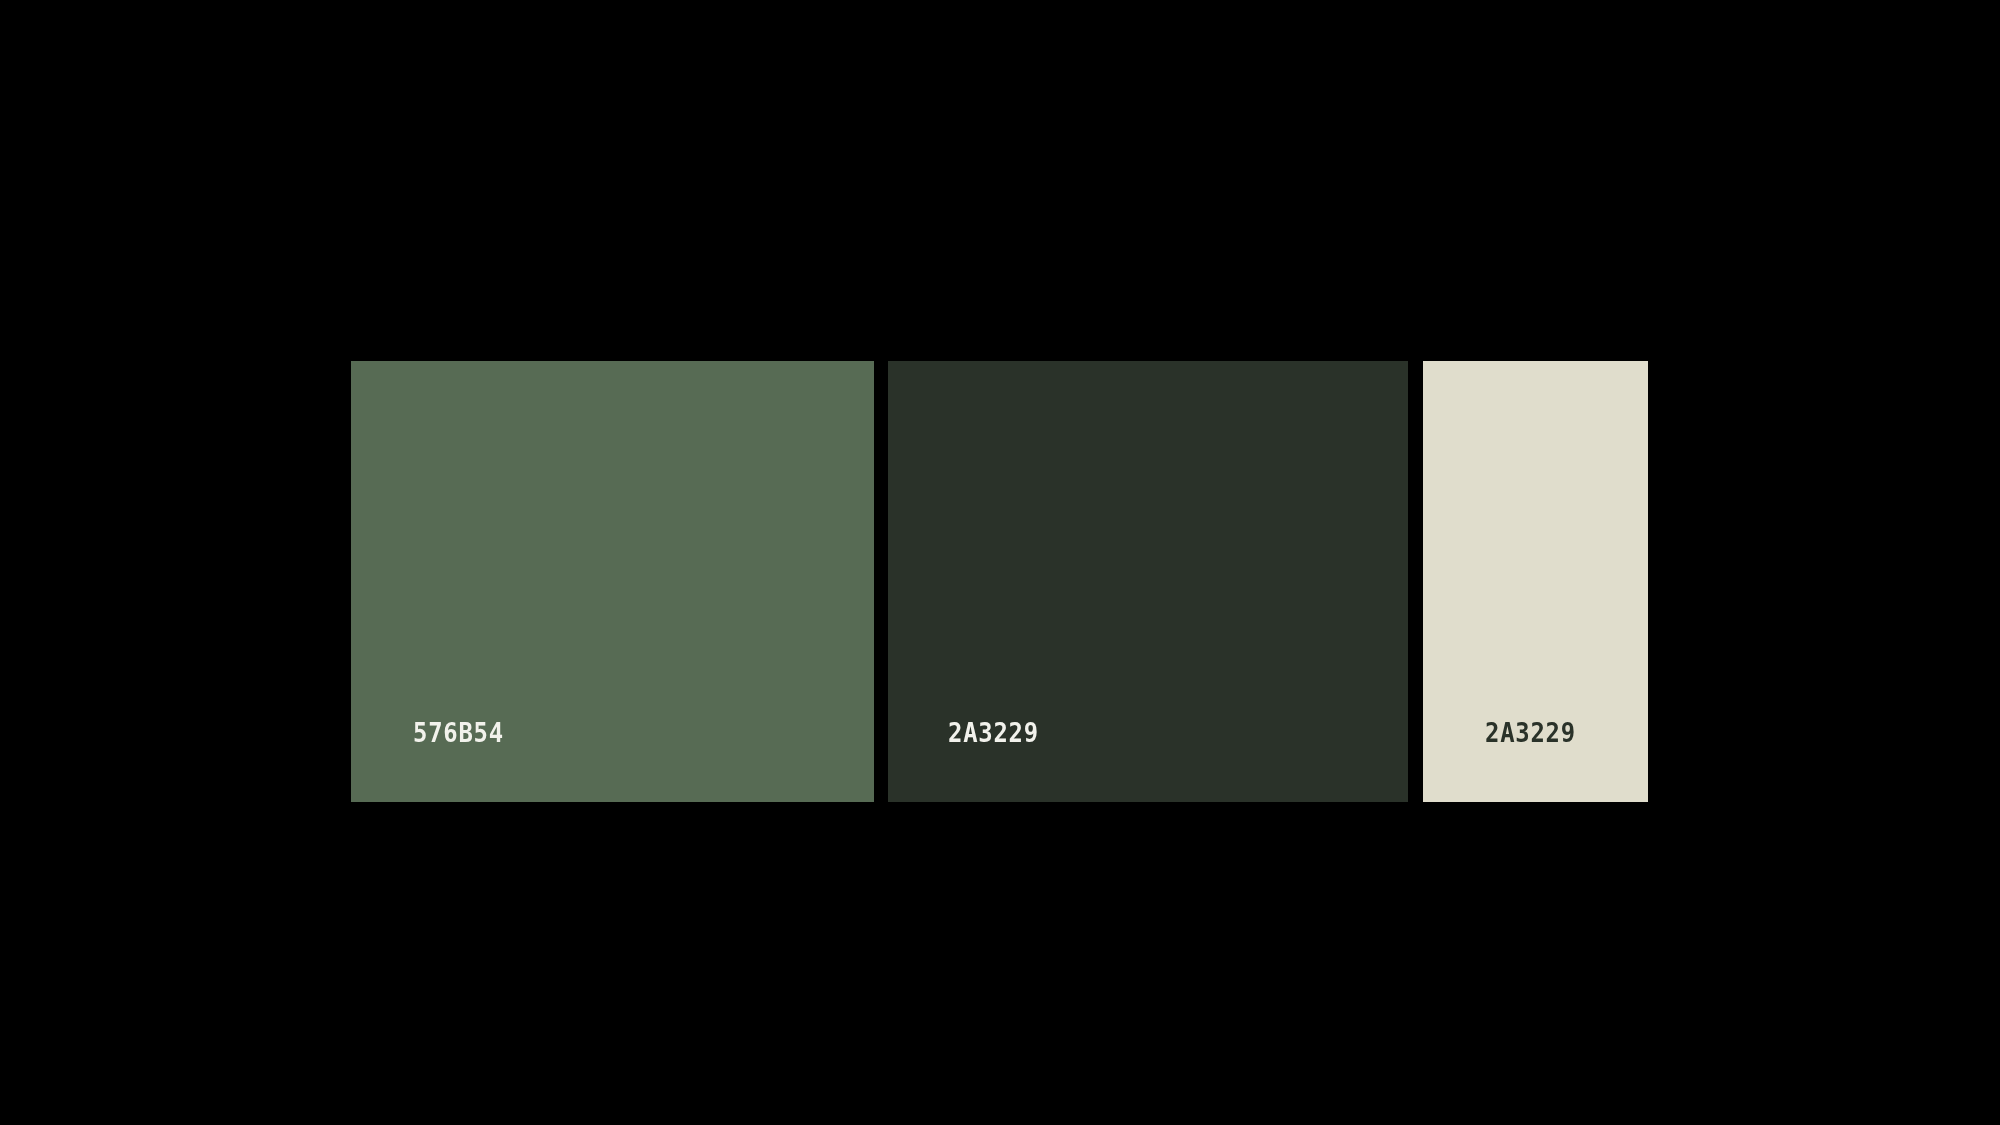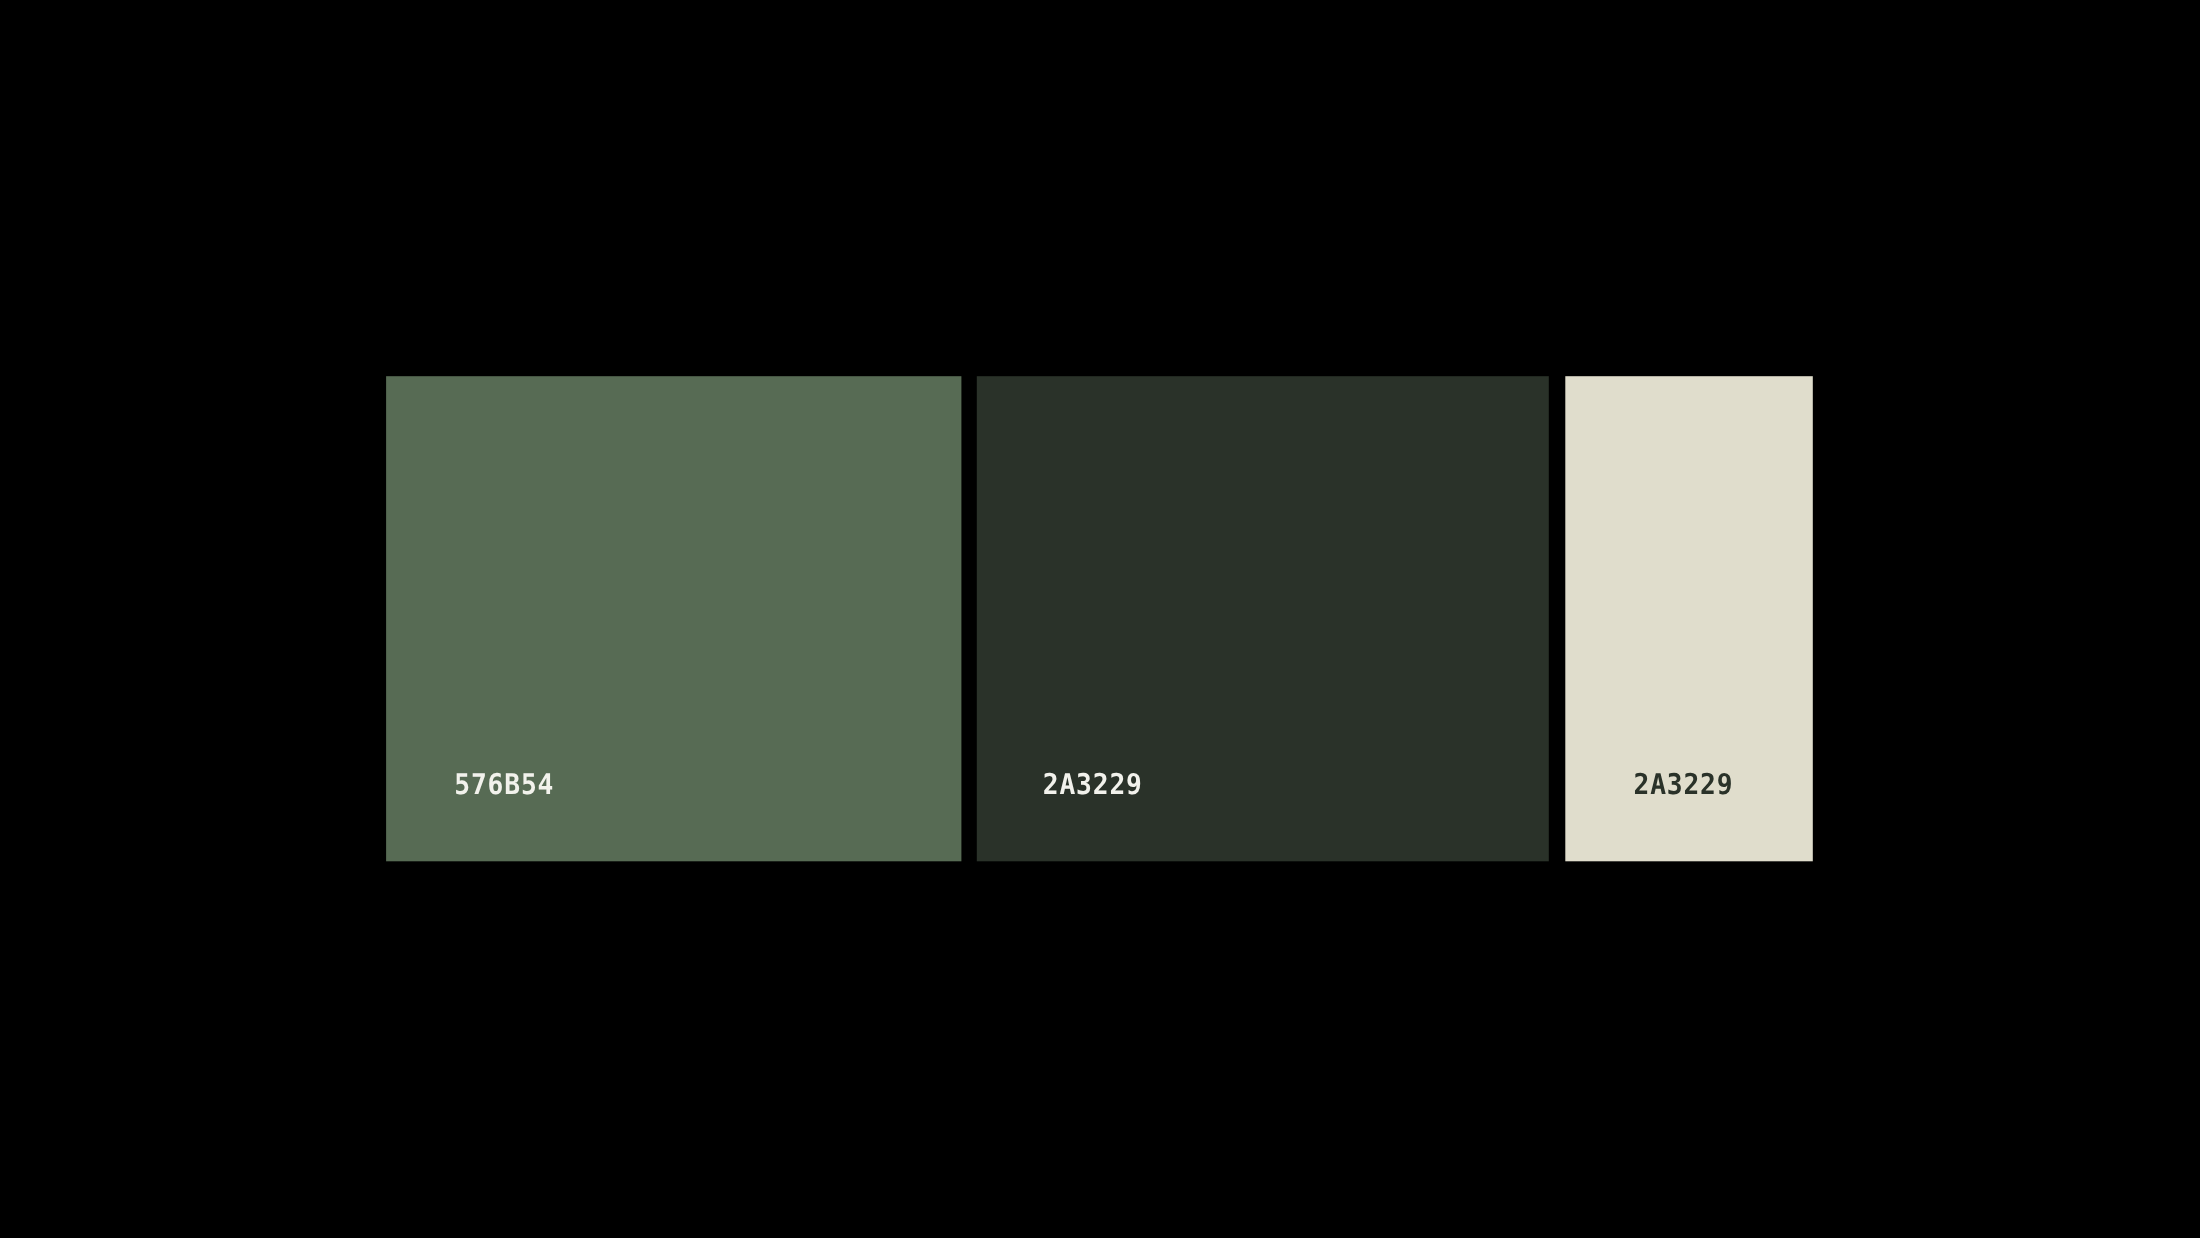--- a/index.html
+++ b/index.html
@@ -16,21 +16,21 @@
     background: #000000;
     overflow: hidden;
     font-family: "DejaVu Sans Mono", "Liberation Mono", monospace;
     -webkit-font-smoothing: antialiased;
   }
 
   
   .swatch-row {
     position: absolute;
     left: 351px;
-    top: 342px;
+    top: 361px;
     width: 1297px;
     height: 441px;
     display: flex;
     flex-direction: row;
     align-items: stretch;
   }
 
   .swatch {
     position: relative;
     height: 100%;

